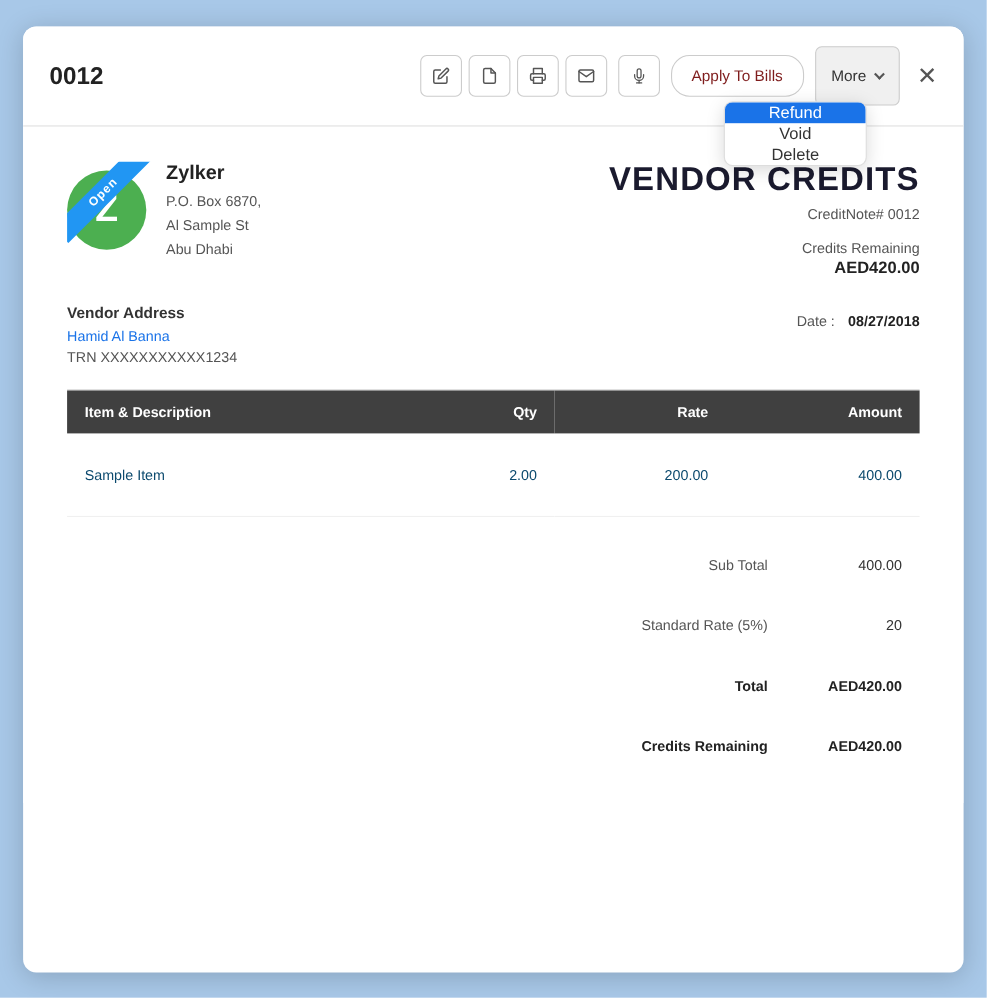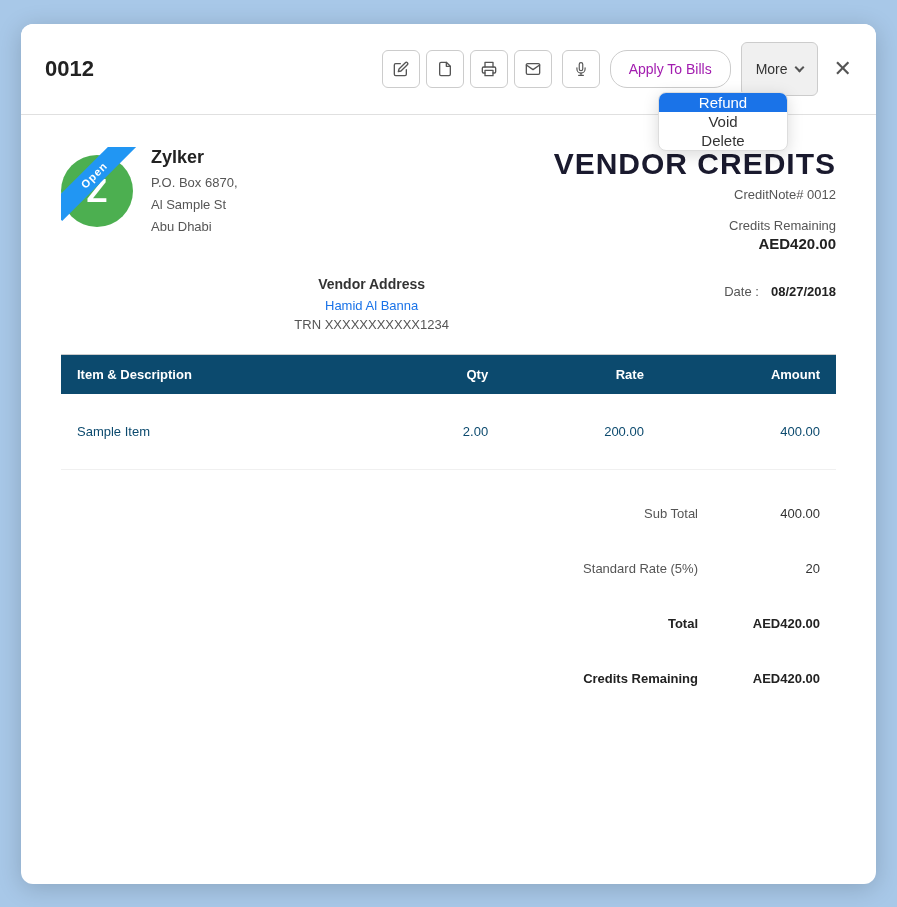--- a/index.html
+++ b/index.html
@@ -73,21 +73,21 @@
       font-size: 16px;
     }
     .apply-btn {
       background: #fff;
       border: 1px solid #ccc;
       border-radius: 17px;
       padding: 0 18px;
       height: 38px;
       cursor: pointer;
       font-size: 14px;
-      color: #a21caf;
+      color: #7f1d1d;
     }
     .more-btn {
       background: #f0f0f0;
       border: 1px solid #ccc;
       border-radius: 6px;
       padding: 0 14px;
       height: 54px;
       cursor: pointer;
       font-size: 14px;
       color: #333;
@@ -211,21 +211,20 @@
     .credits-remaining-val {
       font-size: 15px;
       color: #222;
       font-weight: bold;
       margin-top: 2px;
     }
     .vendor-address-section {
       margin-top: 24px;
       display: flex;
       align-items: flex-start;
-      text-align: center;
     }
     .va-left {
       flex: 1;
     }
     .va-label {
       font-size: 14px;
       color: #333;
       font-weight: bold;
       margin-bottom: 6px;
     }
@@ -258,21 +257,21 @@
       border: none;
       border-top: 1px solid #ccc;
       margin: 22px 0 0 0;
     }
     .table {
       width: 100%;
       border-collapse: collapse;
       margin-top: 0;
     }
     .table thead tr {
-      background: #0c4a6e;
+      background: #404040;
       color: #fff;
     }
     .table thead th {
       padding: 12px 16px;
       font-size: 13px;
       font-weight: 600;
       text-align: left;
     }
     .table thead th.right { text-align: right; }
     .table tbody tr {

